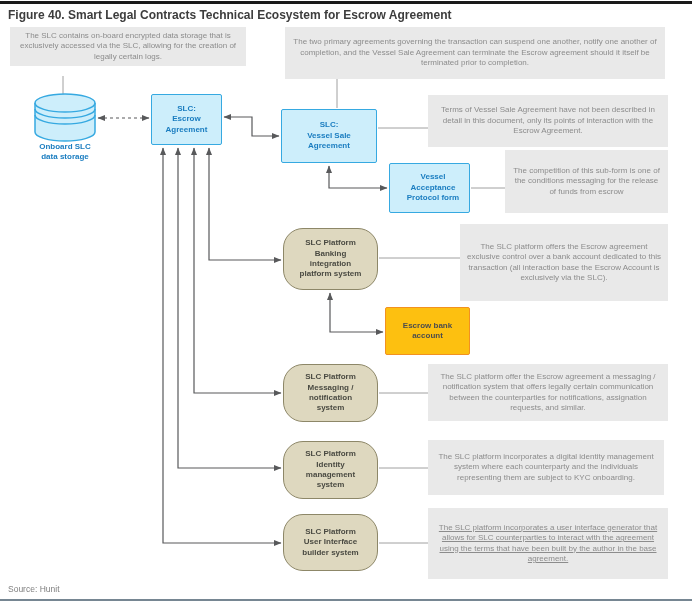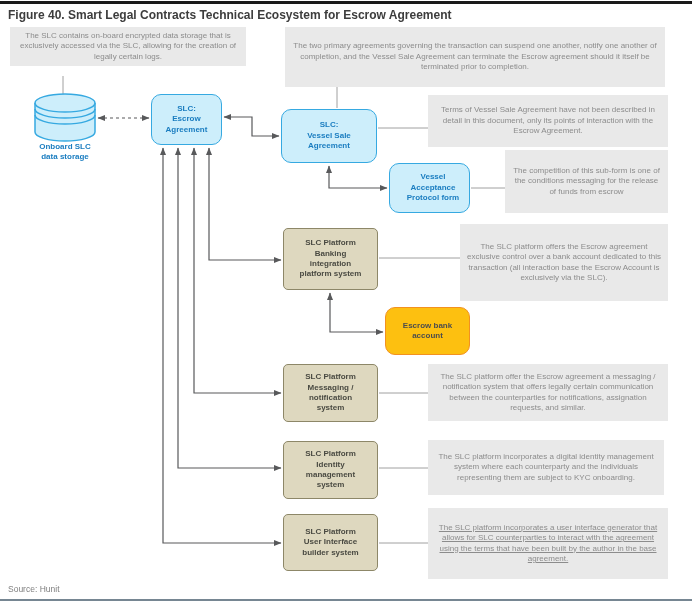--- a/index.html
+++ b/index.html
@@ -30,24 +30,24 @@
   .note{
     position:absolute;background:var(--note-fill);color:var(--note-text);
     font-size:8px;line-height:1.3;text-align:center;
     display:flex;align-items:center;justify-content:center;
     padding:3px 6px;box-sizing:border-box;
   }
   .node{
     position:absolute;box-sizing:border-box;
     display:flex;align-items:center;justify-content:center;text-align:center;
     font-size:8px;font-weight:bold;line-height:1.3;white-space:pre-line;
-    border-radius:10px;padding:2px;
+    border-radius:2px;padding:2px;
   }
   .node.blue{background:var(--blue-fill);border:1.5px solid var(--blue-border);color:var(--blue-text);}
-  .node.tan{background:var(--tan-fill);border:1.5px solid var(--tan-border);color:var(--tan-text);border-radius:5px;}
+  .node.tan{background:var(--tan-fill);border:1.5px solid var(--tan-border);color:var(--tan-text);border-radius:20px;}
   .node.orange{background:var(--orange-fill);border:1.5px solid var(--orange-border);color:var(--orange-text);}
   .svg-layer{position:absolute;left:0;top:0;width:692px;height:607px;pointer-events:none;}
   .conn{fill:none;stroke:var(--connector);stroke-width:1.2;}
   .conn.dashed{stroke-dasharray:3,3;}
   .note-conn{fill:none;stroke:var(--note-line);stroke-width:1;}
   .arrow-head{fill:var(--connector);}
   .cyl-shape{fill:var(--blue-fill);stroke:var(--blue-border);stroke-width:1.5;}
   .cyl-line{fill:none;stroke:var(--blue-border);stroke-width:1.5;}
   .cyl-label{
     position:absolute;left:25px;top:142px;width:80px;text-align:center;
@@ -90,21 +90,21 @@
 
     <g transform="translate(34,93)">
       <path class="cyl-shape" d="M1,10 v29 a30,9 0 0 0 60,0 v-29"></path>
       <ellipse class="cyl-shape" cx="31" cy="10" rx="30" ry="9"></ellipse>
       <path class="cyl-line" d="M1,16 a30,9 0 0 0 60,0"></path>
       <path class="cyl-line" d="M1,22 a30,9 0 0 0 60,0"></path>
     </g>
   </svg>
 
   <div class="note" style="left:10px;top:27px;width:236px;height:39px;">The SLC contains on-board encrypted data storage that is exclusively accessed via the SLC, allowing for the creation of legally certain logs.</div>
-  <div class="note" style="left:285px;top:27px;width:380px;height:60px;">The two primary agreements governing the transaction can suspend one another, notify one another of completion, and the Vessel Sale Agreement can terminate the Escrow agreement should it itself be terminated prior to completion.</div>
+  <div class="note" style="left:285px;top:27px;width:380px;height:52px;">The two primary agreements governing the transaction can suspend one another, notify one another of completion, and the Vessel Sale Agreement can terminate the Escrow agreement should it itself be terminated prior to completion.</div>
   <div class="note" style="left:428px;top:95px;width:240px;height:52px;">Terms of Vessel Sale Agreement have not been described in detail in this document, only its points of interaction with the Escrow Agreement.</div>
   <div class="note" style="left:505px;top:150px;width:163px;height:63px;">The competition of this sub-form is one of the conditions messaging for the release of funds from escrow</div>
   <div class="note" style="left:460px;top:224px;width:208px;height:77px;">The SLC platform offers the Escrow agreement exclusive control over a bank account dedicated to this transaction (all interaction base the Escrow Account is exclusively via the SLC).</div>
   <div class="note" style="left:428px;top:364px;width:240px;height:57px;">The SLC platform offer the Escrow agreement a messaging / notification system that offers legally certain communication between the counterparties for notifications, assignation requests, and similar.</div>
   <div class="note" style="left:428px;top:440px;width:236px;height:55px;">The SLC platform incorporates a digital identity management system where each counterparty and the individuals representing them are subject to KYC onboarding.</div>
   <div class="note" style="left:428px;top:508px;width:240px;height:71px;text-decoration:underline;">The SLC platform incorporates a user interface generator that allows for SLC counterparties to interact with the agreement using the terms that have been built by the author in the base agreement.</div>
 
   <div class="cyl-label">Onboard SLC
 data storage</div>
 

